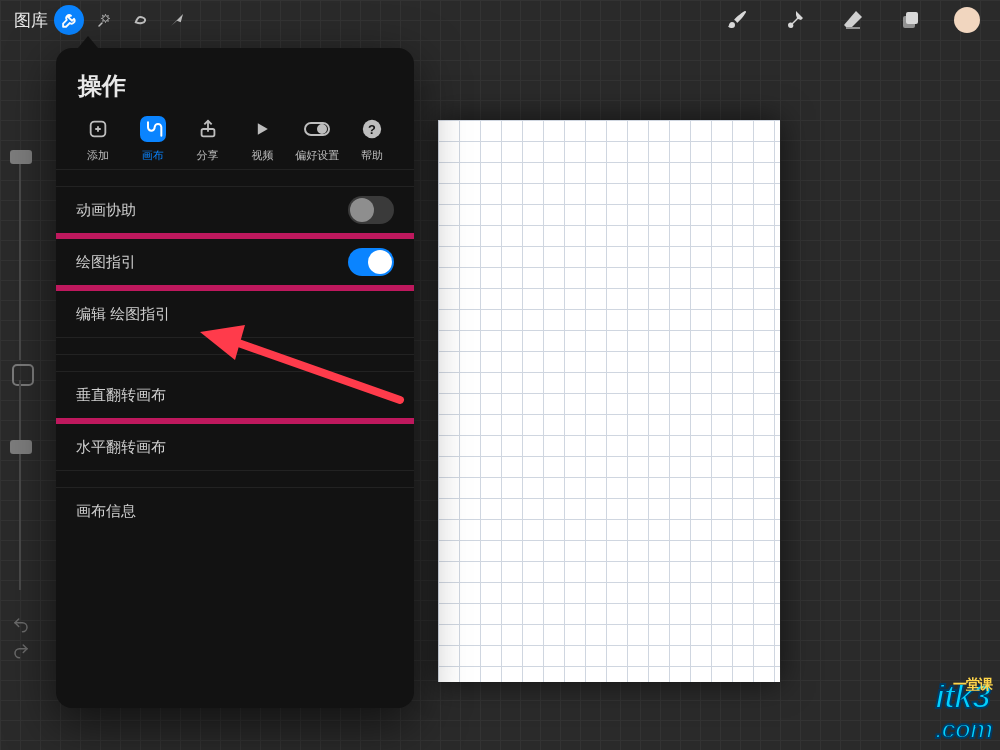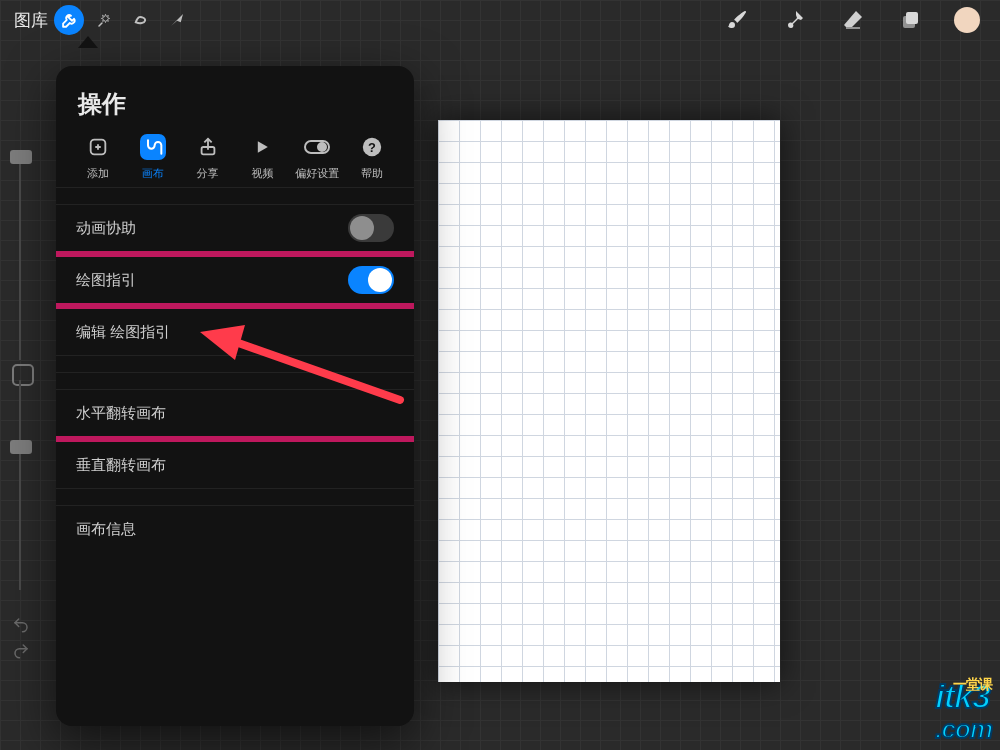--- a/index.html
+++ b/index.html
@@ -31,21 +31,21 @@
   .undo-area{position:absolute;left:10px;bottom:90px;color:#6a6a6a;display:flex;flex-direction:column;gap:8px;z-index:4;}
   
   .canvas-page{position:absolute;left:438px;top:120px;width:342px;height:562px;background:#fff;box-shadow:0 0 30px rgba(0,0,0,.6);
     background-image:
       linear-gradient(#cfd6e0 1px,transparent 1px),
       linear-gradient(90deg,#cfd6e0 1px,transparent 1px);
     background-size:21px 21px;
     z-index:2;}
   
   .panel{position:absolute;left:56px;top:48px;width:358px;height:660px;border-radius:16px;
-    background:#121212;box-shadow:0 15px 50px rgba(0,0,0,.6);z-index:6;color:#e8e8e8;overflow:hidden;margin-top:18px;}
+    background:#121212;box-shadow:0 15px 50px rgba(0,0,0,.6);z-index:6;color:#e8e8e8;overflow:hidden;}
   .panel-caret{position:absolute;left:78px;top:36px;width:0;height:0;border-left:10px solid transparent;border-right:10px solid transparent;border-bottom:12px solid #121212;z-index:7;}
   .p-title{font-size:24px;font-weight:600;padding:22px 22px 14px;}
   .p-tabs{display:flex;justify-content:space-between;padding:0 18px 6px;}
   .p-tab{display:flex;flex-direction:column;align-items:center;gap:6px;color:#bdbdbd;font-size:11px;width:48px;}
   .p-tab.active{color:#0a84ff;}
   .p-tab .ic{width:26px;height:26px;border-radius:7px;display:flex;align-items:center;justify-content:center;}
   .p-tab.active .ic{background:#0a84ff;color:#fff;}
   .section{border-top:1px solid #222;}
   .row{display:flex;align-items:center;height:46px;padding:0 20px;color:#cfcfcf;font-size:15px;}
   .row + .row{border-top:6px solid #be185d;}
@@ -227,24 +227,24 @@
     <div class="row">
       <span>编辑 绘图指引</span>
     </div>
   </div>
   <div class="gap-row"></div>
 
   <div class="gap-row"></div>
 
   <div class="section">
     <div class="row">
+      <span>垂直翻转画布</span>
+    </div>
+    <div class="row">
       <span>水平翻转画布</span>
-    </div>
-    <div class="row">
-      <span>垂直翻转画布</span>
     </div>
   </div>
   <div class="gap-row"></div>
 
   <div class="section">
     <div class="row">
       <span>画布信息</span>
     </div>
   </div>
 </div>

